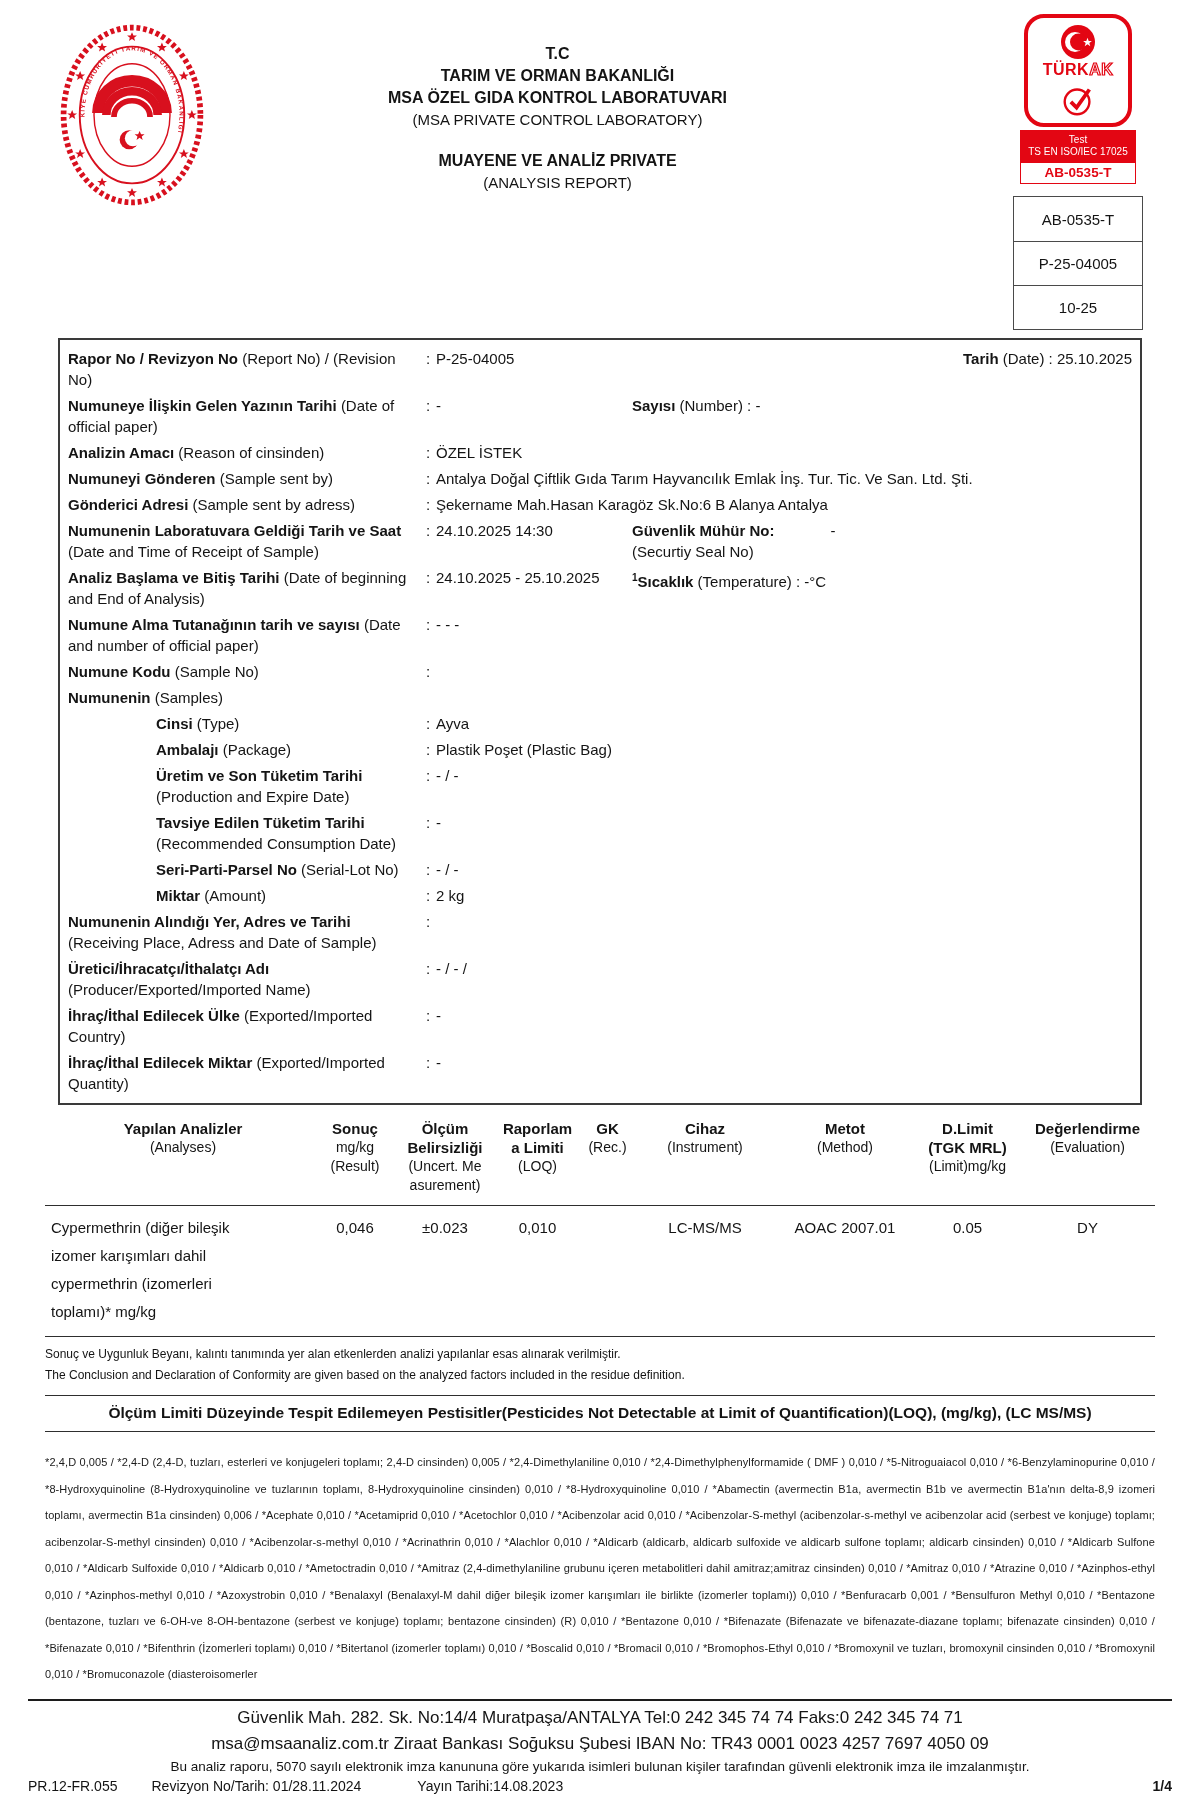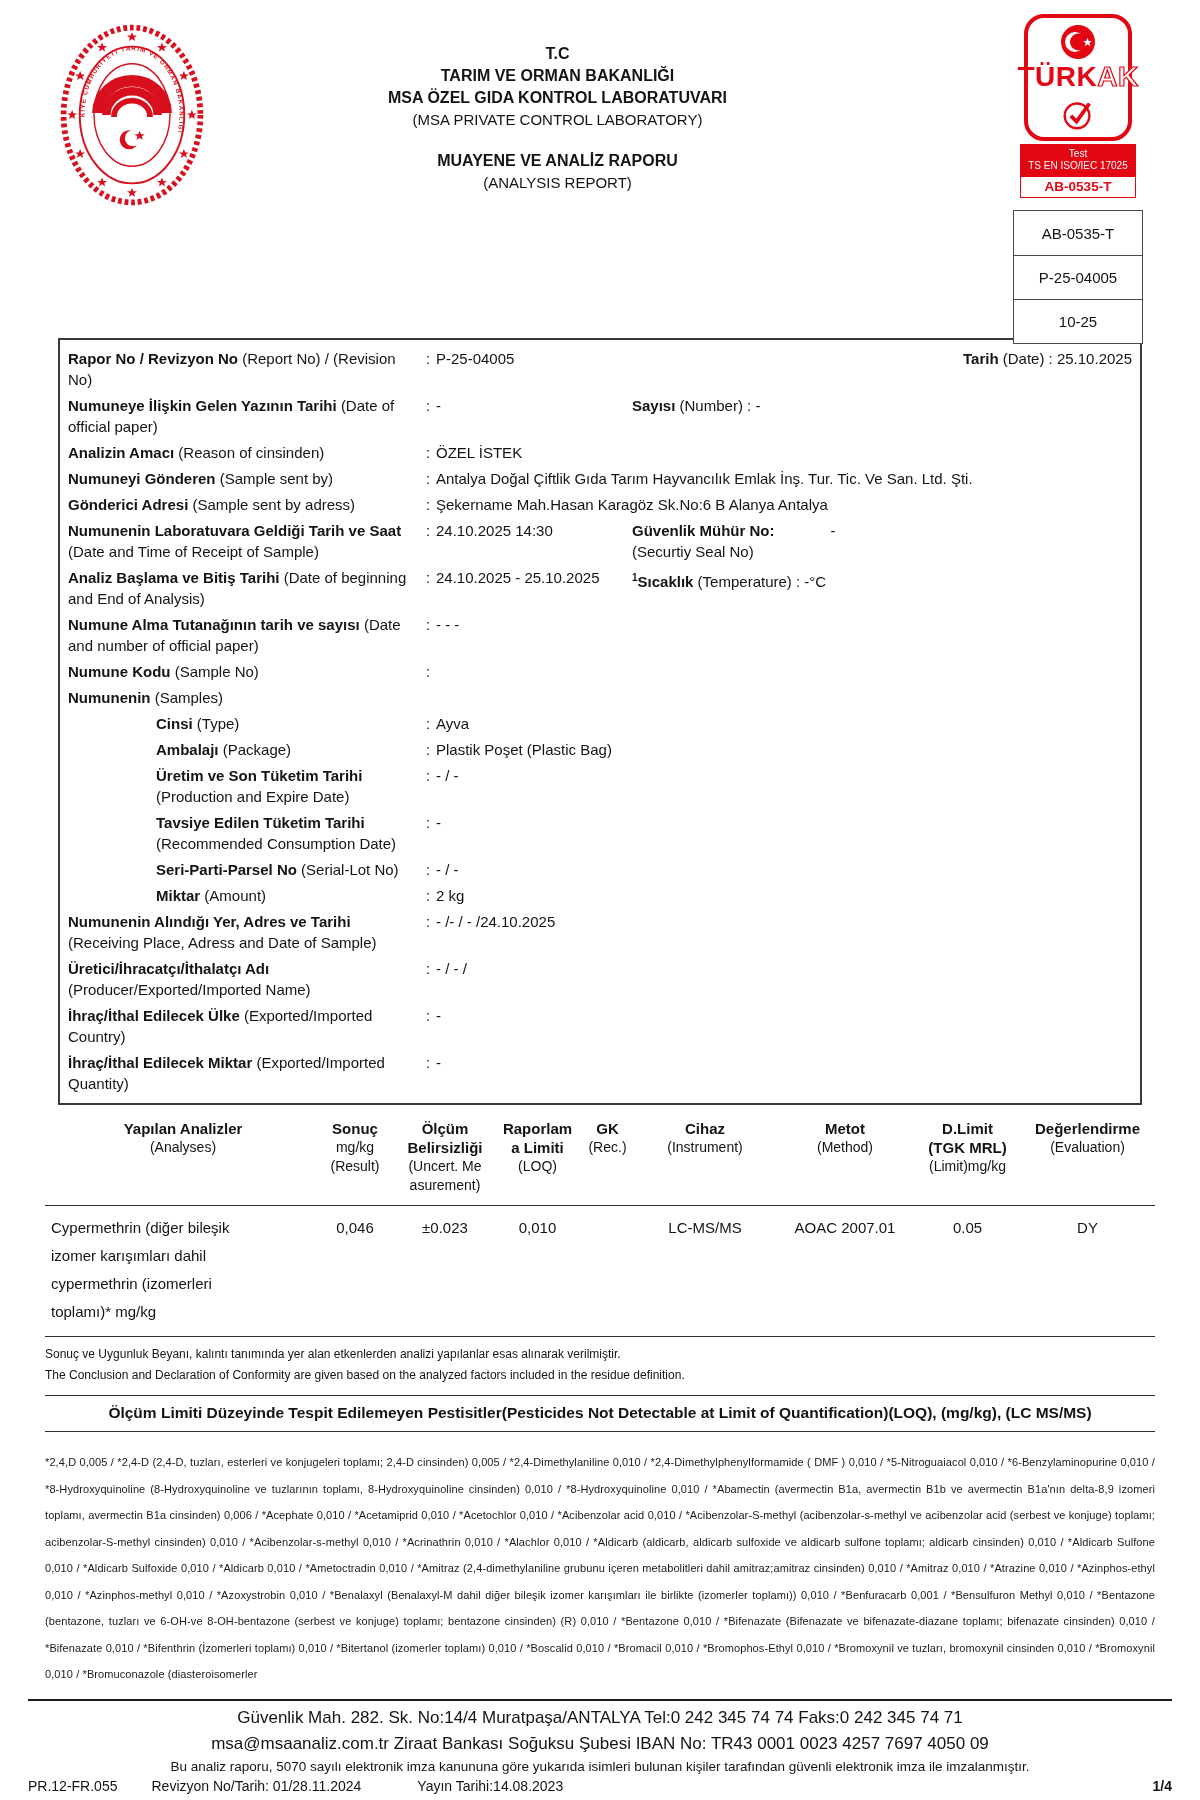--- a/index.html
+++ b/index.html
@@ -10,21 +10,21 @@
 
   
   .hdr{position:relative;height:338px}
   .emblem{position:absolute;left:56px;top:20px}
   .hdr-center{position:absolute;left:275px;width:565px;top:43px;text-align:center;line-height:22px}
   .ht-b{font-weight:bold;font-size:16px}
   .ht-r{font-size:15px}
   .ht-gap{height:19px}
   .hdr-right{position:absolute;right:56px;top:14px;width:132px;display:flex;flex-direction:column;align-items:center}
   .tk-box{width:108px;border:4px solid #e30613;border-radius:20px;background:#fff;display:flex;flex-direction:column;align-items:center;padding:6px 2px 5px}
-  .tk-word{font-size:28px;font-weight:bold;color:#e30613;letter-spacing:.5px;margin:1px 0;white-space:nowrap}
+  .tk-word{font-size:16px;font-weight:bold;color:#e30613;letter-spacing:.5px;margin:1px 0;white-space:nowrap}
   .tk-word .outline{color:#fff;-webkit-text-stroke:1.2px #e30613}
   .tk-band{width:116px;background:#e30613;color:#fff;text-align:center;font-size:10px;line-height:12px;padding:4px 0;margin-top:3px}
   .tk-code{width:116px;border:1.5px solid #e30613;color:#e30613;font-weight:bold;text-align:center;font-size:13.5px;padding:2px 0 3px;background:#fff}
   .ref-boxes{margin-top:12px;width:130px;border:1.5px solid #4a4a4a;background:#fff}
   .ref-box{height:44px;display:flex;align-items:center;justify-content:center;font-size:15px;color:#141414}
   .ref-box + .ref-box{border-top:1.5px solid #4a4a4a}
 
   
   .info-table{margin:0 58px;border:2px solid #3a3a3a;padding:8px 8px 4px;font-size:15px}
   .info-row{display:flex;line-height:21px;align-items:flex-start;margin-bottom:5px}
@@ -107,21 +107,21 @@
         <use href="#st" x="88" y="122" fill="#d8101e" transform="scale(1)"></use>
       </svg>
     </div>
 
     <div class="hdr-center">
       <div class="ht-b">T.C</div>
       <div class="ht-b">TARIM VE ORMAN BAKANLIĞI</div>
       <div class="ht-b">MSA ÖZEL GIDA KONTROL LABORATUVARI</div>
       <div class="ht-r">(MSA PRIVATE CONTROL LABORATORY)</div>
       <div class="ht-gap"></div>
-      <div class="ht-b">MUAYENE VE ANALİZ RAPORU</div>
+      <div class="ht-b">MUAYENE VE ANALİZ PRIVATE</div>
       <div class="ht-r">(ANALYSIS REPORT)</div>
     </div>
 
     <div class="hdr-right">
       <div class="tk-box">
         <svg viewBox="0 0 36 36" width="36" height="36">
           <circle cx="18" cy="18" r="17" fill="#e30613"></circle>
           <circle cx="15" cy="18" r="10" fill="#ffffff"></circle>
           <circle cx="18.5" cy="18" r="8.5" fill="#e30613"></circle>
           <path fill="#ffffff" d="M27.5,13.8 L28.7,17 31.9,17 29.3,19 30.3,22.2 27.5,20.3 24.7,22.2 25.7,19 23.1,17 26.3,17 Z"></path>
@@ -235,21 +235,20 @@
         <div class="i-val">- / -</div>
       </div>
       <div class="info-row indent">
         <div class="i-label"><b>Miktar</b> <span class="en">(Amount)</span></div>
         <div class="i-colon">:</div>
         <div class="i-val">2 kg</div>
       </div>
       <div class="info-row">
         <div class="i-label"><b>Numunenin Alındığı Yer, Adres ve Tarihi</b> <span class="en">(Receiving Place, Adress and Date of Sample)</span></div>
         <div class="i-colon">:</div>
-        <div class="i-val">- /- / - /24.10.2025</div>
       </div>
       <div class="info-row">
         <div class="i-label"><b>Üretici/İhracatçı/İthalatçı Adı</b> <span class="en">(Producer/Exported/Imported Name)</span></div>
         <div class="i-colon">:</div>
         <div class="i-val">- / - /</div>
       </div>
       <div class="info-row">
         <div class="i-label"><b>İhraç/İthal Edilecek Ülke</b> <span class="en">(Exported/Imported Country)</span></div>
         <div class="i-colon">:</div>
         <div class="i-val">-</div>

